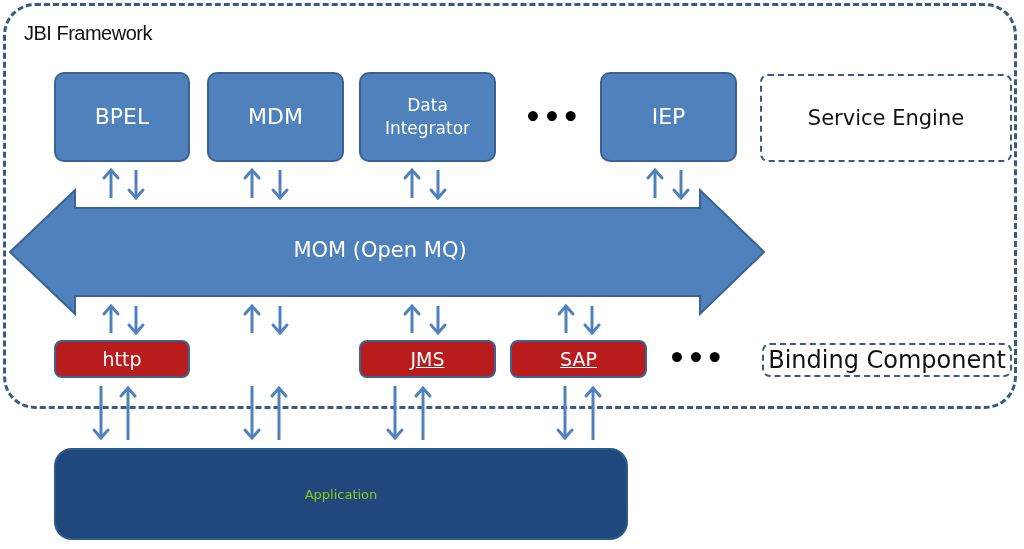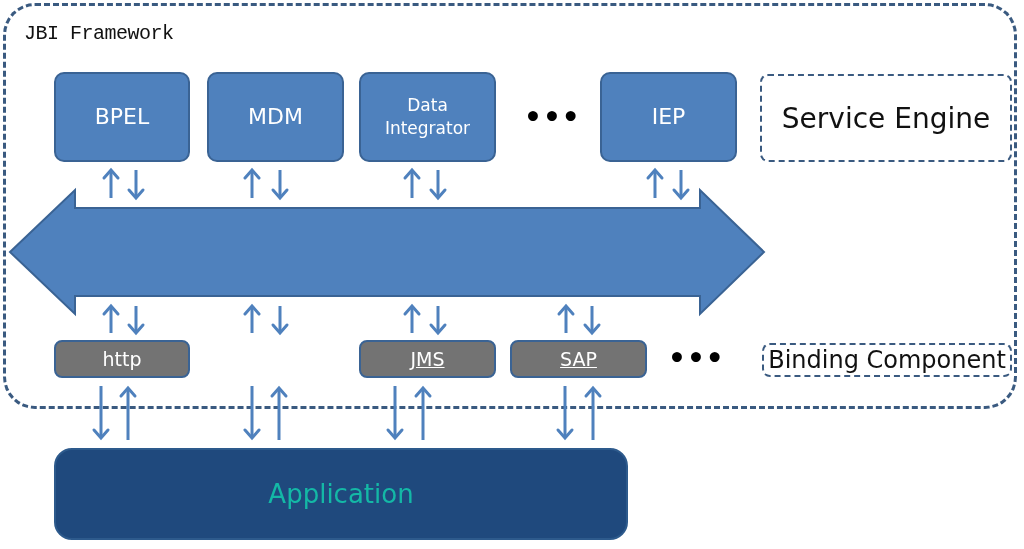--- a/index.html
+++ b/index.html
@@ -5,48 +5,48 @@
     html, body { margin: 0; padding: 0; background: #ffffff; }
     body { width: 1024px; height: 549px; position: relative; overflow: hidden;
            font-family: "DejaVu Sans", "Liberation Sans", sans-serif; }
     #stage { position: absolute; left: 0; top: 0; width: 1024px; height: 549px; }
     .framework-border {
       position: absolute; left: 3px; top: 3px; width: 1014px; height: 406px;
       border: 3px dashed #3a5a80; border-radius: 32px; box-sizing: border-box;
     }
     .framework-title {
       position: absolute; left: 24px; top: 22px; font-size: 20px; color: #111;
-      font-family: Liberation Mono, monospace; letter-spacing: -0.5px;
+      font-family: Liberation Sans, sans-serif; letter-spacing: -0.5px;
     }
     .engine-box {
       position: absolute; background: #4f81bd; border: 2px solid #3a6394;
       border-radius: 10px; box-sizing: border-box; color: #fff;
       display: flex; align-items: center; justify-content: center; text-align: center;
       font-size: 22px; line-height: 1.35;
     }
     .engine-box.small-text { font-size: 17px; }
     .binding-box {
-      position: absolute; background: #737373; border: 2px solid #3a6394;
+      position: absolute; background: #b91c1c; border: 2px solid #3a6394;
       border-radius: 8px; box-sizing: border-box; color: #fff;
       display: flex; align-items: center; justify-content: center; font-size: 19px;
     }
     .legend-box {
       position: absolute; border: 2px dashed #3a5a80; border-radius: 8px;
       box-sizing: border-box; background: #fff; color: #111;
       display: flex; align-items: center; justify-content: center;
     }
-    .legend-engine { left: 760px; top: 74px; width: 252px; height: 88px; font-size: 28px; }
+    .legend-engine { left: 760px; top: 74px; width: 252px; height: 88px; font-size: 21px; }
     .legend-binding { left: 762px; top: 343px; width: 250px; height: 34px; font-size: 24px; }
     .ellipsis {
       position: absolute; font-size: 28px; color: #000; font-weight: bold; letter-spacing: 1px;
     }
     .app-box {
       position: absolute; left: 54px; top: 448px; width: 574px; height: 92px;
       background: #1f497d; border: 2px solid #2d5a8c; border-radius: 18px; box-sizing: border-box;
-      color: #14b8a6; display: flex; align-items: center; justify-content: center; font-size: 26px;
+      color: #84cc16; display: flex; align-items: center; justify-content: center; font-size: 13px;
     }
     svg.overlay { position: absolute; left: 0; top: 0; }
     .mom-label {
       position: absolute; left: 200px; top: 238px; width: 360px; text-align: center;
       color: #fff; font-size: 21px;
     }
   </style>
 </head>
 <body>
 
@@ -163,20 +163,21 @@
           <line x1="565" x2="565" y1="386" y2="438" stroke="#4f81bd" stroke-width="3"></line>
           <polyline points="558,430 565,438 572,430" fill="none" stroke="#4f81bd" stroke-width="3" stroke-linecap="round"></polyline>
         </g>
         <g>
           <line x1="593" x2="593" y1="440" y2="388" stroke="#4f81bd" stroke-width="3"></line>
           <polyline points="586,396 593,388 600,396" fill="none" stroke="#4f81bd" stroke-width="3" stroke-linecap="round"></polyline>
         </g>
       </g>
   </svg>
 
+  <div class="mom-label">MOM (Open MQ)</div>
 
   <div class="binding-box" style="left:54px;top:340px;width:136px;height:38px;">http</div>
   <div class="binding-box" style="left:359px;top:340px;width:137px;height:38px;text-decoration:underline;">JMS</div>
   <div class="binding-box" style="left:510px;top:340px;width:137px;height:38px;text-decoration:underline;">SAP</div>
   <div class="ellipsis" style="left:668px;top:342px;">•••</div>
 
   <div class="legend-box legend-binding">Binding Component</div>
 
   <div class="app-box">Application</div>
 </div>

